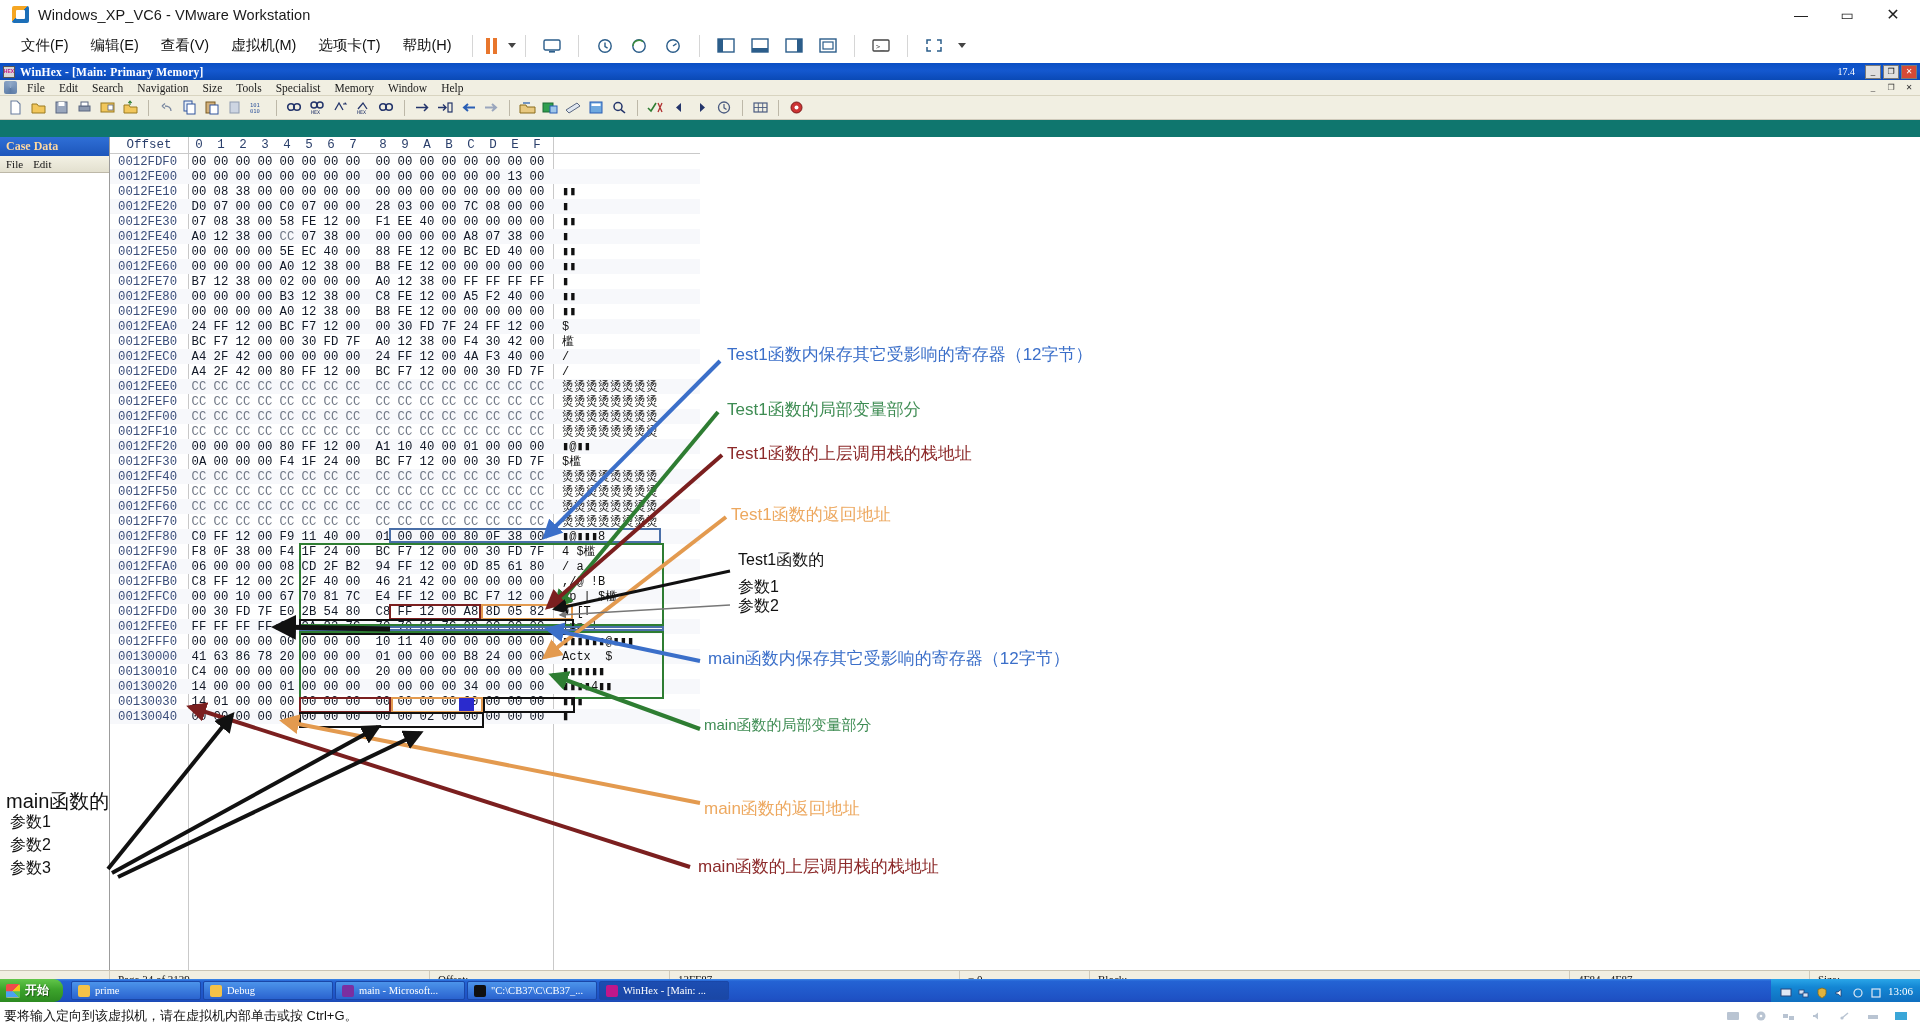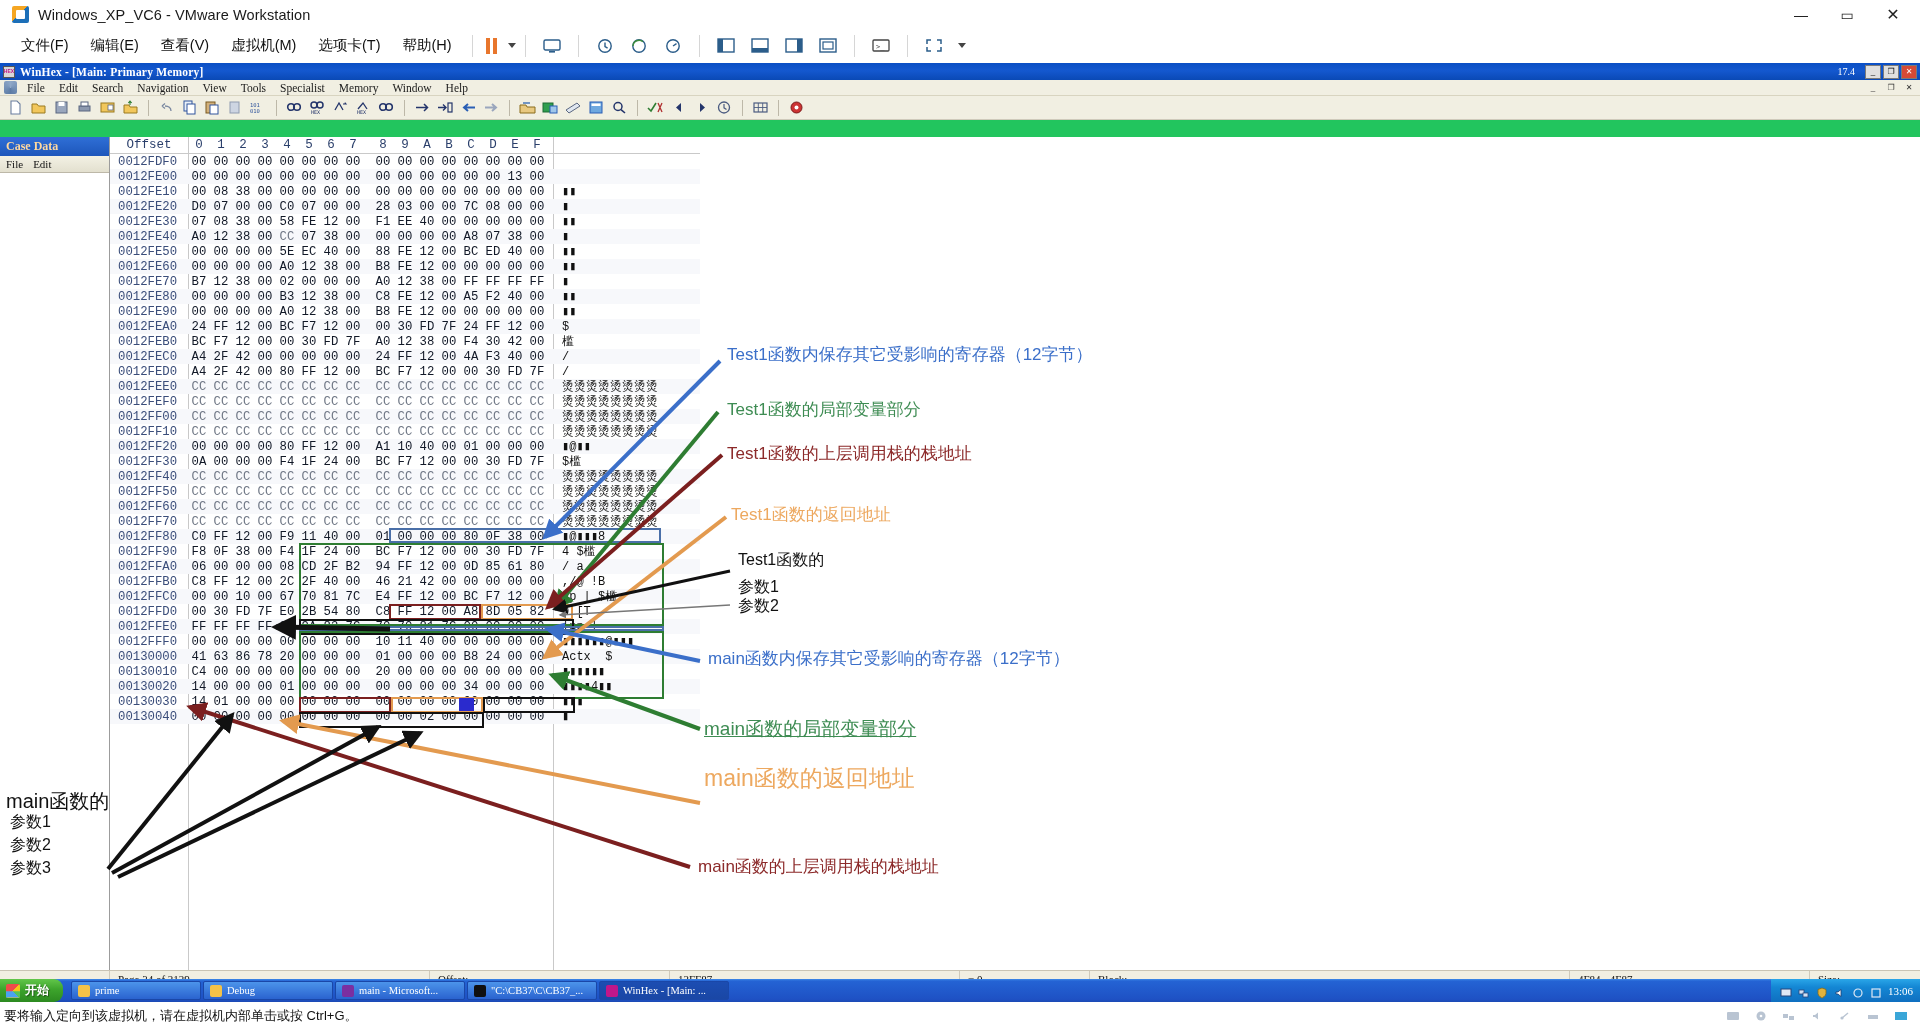--- a/index.html
+++ b/index.html
@@ -43,21 +43,21 @@
   .vm-tab { height:30px; background:#ffffff; display:flex; align-items:center; gap:7px;
             padding:0 10px 0 12px; font-size:12.5px; font-weight:bold; color:#1a1a1a;
             border-top-left-radius:4px; border-top-right-radius:4px; }
   .vm-tab-icon { width:13px; height:13px; border:1.4px solid #3a7ab5; border-radius:2px; position:relative; }
   .vm-tab-icon::after { content:""; position:absolute; left:3px; top:2.5px;
                         border-left:5px solid #2a9d3a; border-top:3.5px solid transparent;
                         border-bottom:3.5px solid transparent; }
   .vm-tab-close { color:#9a9a9a; font-size:13px; margin-left:4px; }
 
   
-  #guest { flex:1; position:relative; background:#22c55e; overflow:hidden; }
+  #guest { flex:1; position:relative; background:#0f766e; overflow:hidden; }
 
   .wh-titlebar { height:17px; background:linear-gradient(180deg,#0b4fc4 0%,#1458cf 45%,#0a49b5 100%);
                  display:flex; align-items:center; padding-left:3px; }
   .wh-ticon { width:12px; height:12px; background:#d8d8d8; border:1px solid #555; position:relative;
               margin-right:5px; display:flex; align-items:center; justify-content:center; }
   .wh-ticon span { font-size:5px; color:#c0178a; font-weight:bold; line-height:1; }
   .wh-title { color:#ffffff; font-family:"Liberation Serif", serif; font-size:11.5px; font-weight:bold; letter-spacing:.2px;}
   .wh-tright { margin-left:auto; display:flex; align-items:center; gap:2px; padding-right:3px; }
   .wh-verno { color:#ffffff; font-size:10px; margin-right:8px; font-family:"Liberation Serif",serif;}
   .wh-tbtn { width:16px; height:14px; background:#dfdfdf; border:1px solid #7a7a7a;
@@ -277,21 +277,21 @@
         <span class="wh-tbtn x">✕</span>
       </span>
     </div>
 
     <div class="wh-menubar">
       <span class="wh-menu-logo"></span>
       <span class="mm">File</span>
       <span class="mm">Edit</span>
       <span class="mm">Search</span>
       <span class="mm">Navigation</span>
-      <span class="mm">View</span>
+      <span class="mm">Size</span>
       <span class="mm">Tools</span>
       <span class="mm">Specialist</span>
       <span class="mm">Memory</span>
       <span class="mm">Window</span>
       <span class="mm">Help</span>
       <span style="margin-left:auto;display:flex;gap:2px;padding-right:3px;">
         <span class="wh-tbtn" style="background:#f1efe2;border:1px solid #f1efe2;color:#333">_</span>
         <span class="wh-tbtn" style="background:#f1efe2;border:1px solid #f1efe2;color:#333">❐</span>
         <span class="wh-tbtn" style="background:#f1efe2;border:1px solid #f1efe2;color:#333">✕</span>
       </span>
@@ -1444,22 +1444,22 @@
           </svg>
         <div id="annot-notes">
             <div class="anote" style="left: 27px; top: 206px; color: rgb(59, 111, 201); font-size: 17px;">Test1函数内保存其它受影响的寄存器（12字节）</div>
             <div class="anote" style="left: 27px; top: 261px; color: rgb(62, 140, 83); font-size: 17px;">Test1函数的局部变量部分</div>
             <div class="anote" style="left: 27px; top: 305px; color: rgb(140, 42, 42); font-size: 17px;">Test1函数的上层调用栈的栈地址</div>
             <div class="anote" style="left: 31px; top: 366px; color: rgb(237, 168, 95); font-size: 17px;">Test1函数的返回地址</div>
             <div class="anote" style="left: 38px; top: 413px; color: rgb(17, 17, 17); font-size: 16px;">Test1函数的</div>
             <div class="anote" style="left: 38px; top: 440px; color: rgb(17, 17, 17); font-size: 16px;">参数1</div>
             <div class="anote" style="left: 38px; top: 459px; color: rgb(17, 17, 17); font-size: 16px;">参数2</div>
             <div class="anote" style="left: 8px; top: 510px; color: rgb(59, 111, 201); font-size: 17px;">main函数内保存其它受影响的寄存器（12字节）</div>
-            <div class="anote" style="left: 4px; top: 579px; color: rgb(62, 140, 83); font-size: 19px; text-decoration: underline;">main函数的局部变量部分</div>
-            <div class="anote" style="left: 4px; top: 626px; color: rgb(237, 168, 95); font-size: 23px;">main函数的返回地址</div>
+            <div class="anote" style="left: 4px; top: 579px; color: rgb(62, 140, 83); font-size: 15px;">main函数的局部变量部分</div>
+            <div class="anote" style="left: 4px; top: 660px; color: rgb(237, 168, 95); font-size: 17px;">main函数的返回地址</div>
             <div class="anote" style="left: -2px; top: 718px; color: rgb(140, 42, 42); font-size: 17px;">main函数的上层调用栈的栈地址</div>
           </div>
       </div>
 
       <div id="left-notes" style="position:absolute;left:0;top:0;width:110px;height:100%;">
           <div class="anote" style="left: 6px; top: 651px; color: rgb(17, 17, 17); font-size: 20px;">main函数的</div>
           <div class="anote" style="left: 10px; top: 675px; color: rgb(17, 17, 17); font-size: 16px;">参数1</div>
           <div class="anote" style="left: 10px; top: 698px; color: rgb(17, 17, 17); font-size: 16px;">参数2</div>
           <div class="anote" style="left: 10px; top: 721px; color: rgb(17, 17, 17); font-size: 16px;">参数3</div>
         </div>

